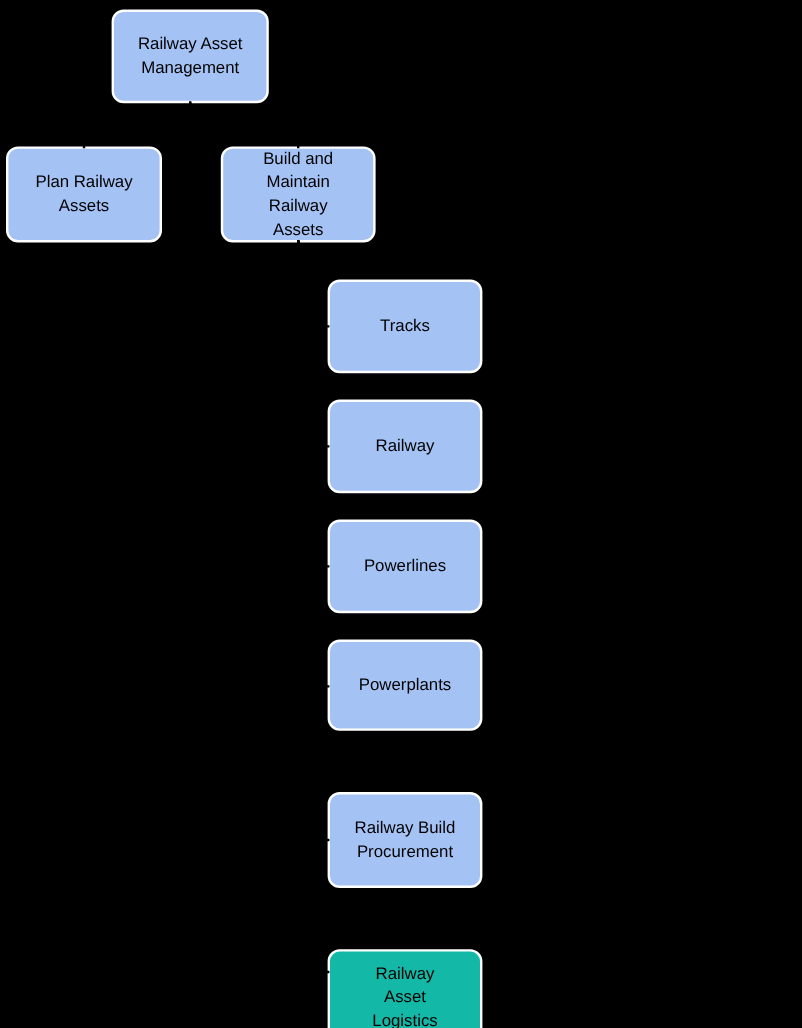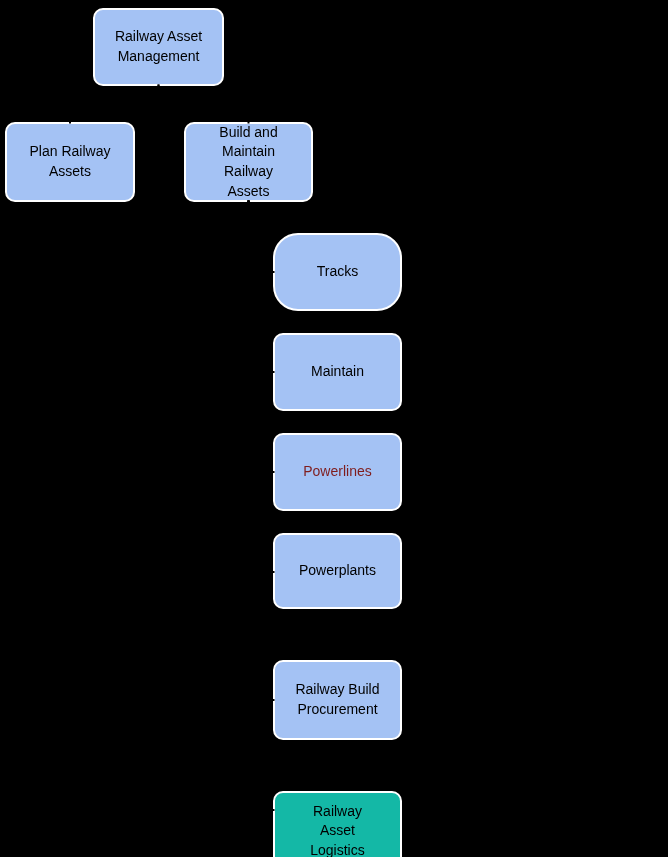--- a/index.html
+++ b/index.html
@@ -54,29 +54,29 @@
   </div>
 
   <div class="node" style="left: 184px; top: 122px; width: 129px; height: 80px; background: rgb(164, 194, 244); border-color: rgb(255, 255, 255); color: rgb(0, 0, 0);">
     <span class="label">Build and Maintain Railway Assets</span>
   </div>
 
   <div class="node" style="left: 5px; top: 122px; width: 130px; height: 80px; background: rgb(164, 194, 244); border-color: rgb(255, 255, 255); color: rgb(0, 0, 0);">
     <span class="label">Plan Railway Assets</span>
   </div>
 
-  <div class="node" style="left: 273px; top: 233px; width: 129px; height: 78px; background: rgb(164, 194, 244); border-color: rgb(255, 255, 255); color: rgb(0, 0, 0); border-radius: 25px;">
+  <div class="node" style="left: 273px; top: 233px; width: 129px; height: 78px; background: rgb(164, 194, 244); border-color: rgb(255, 255, 255); color: rgb(0, 0, 0);">
     <span class="label">Tracks</span>
   </div>
 
   <div class="node" style="left: 273px; top: 333px; width: 129px; height: 78px; background: rgb(164, 194, 244); border-color: rgb(255, 255, 255); color: rgb(0, 0, 0);">
-    <span class="label">Maintain</span>
+    <span class="label">Railway</span>
   </div>
 
-  <div class="node" style="left: 273px; top: 433px; width: 129px; height: 78px; background: rgb(164, 194, 244); border-color: rgb(255, 255, 255); color: #7f1d1d;">
+  <div class="node" style="left: 273px; top: 433px; width: 129px; height: 78px; background: rgb(164, 194, 244); border-color: rgb(255, 255, 255); color: #000000;">
     <span class="label">Powerlines</span>
   </div>
 
   <div class="node" style="left: 273px; top: 533px; width: 129px; height: 76px; background: rgb(164, 194, 244); border-color: rgb(255, 255, 255); color: rgb(0, 0, 0);">
     <span class="label">Powerplants</span>
   </div>
 
   <div class="node" style="left: 273px; top: 660px; width: 129px; height: 80px; background: rgb(164, 194, 244); border-color: rgb(255, 255, 255); color: rgb(0, 0, 0);">
     <span class="label">Railway Build Procurement</span>
   </div>

